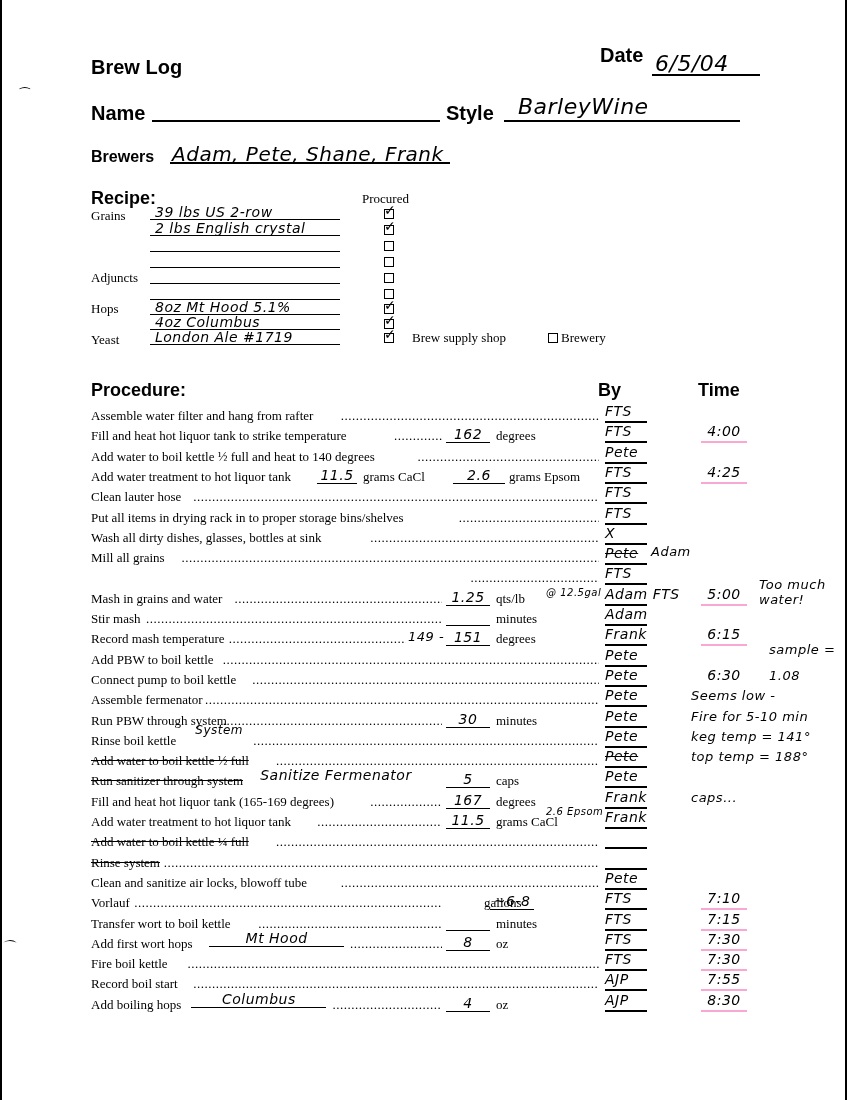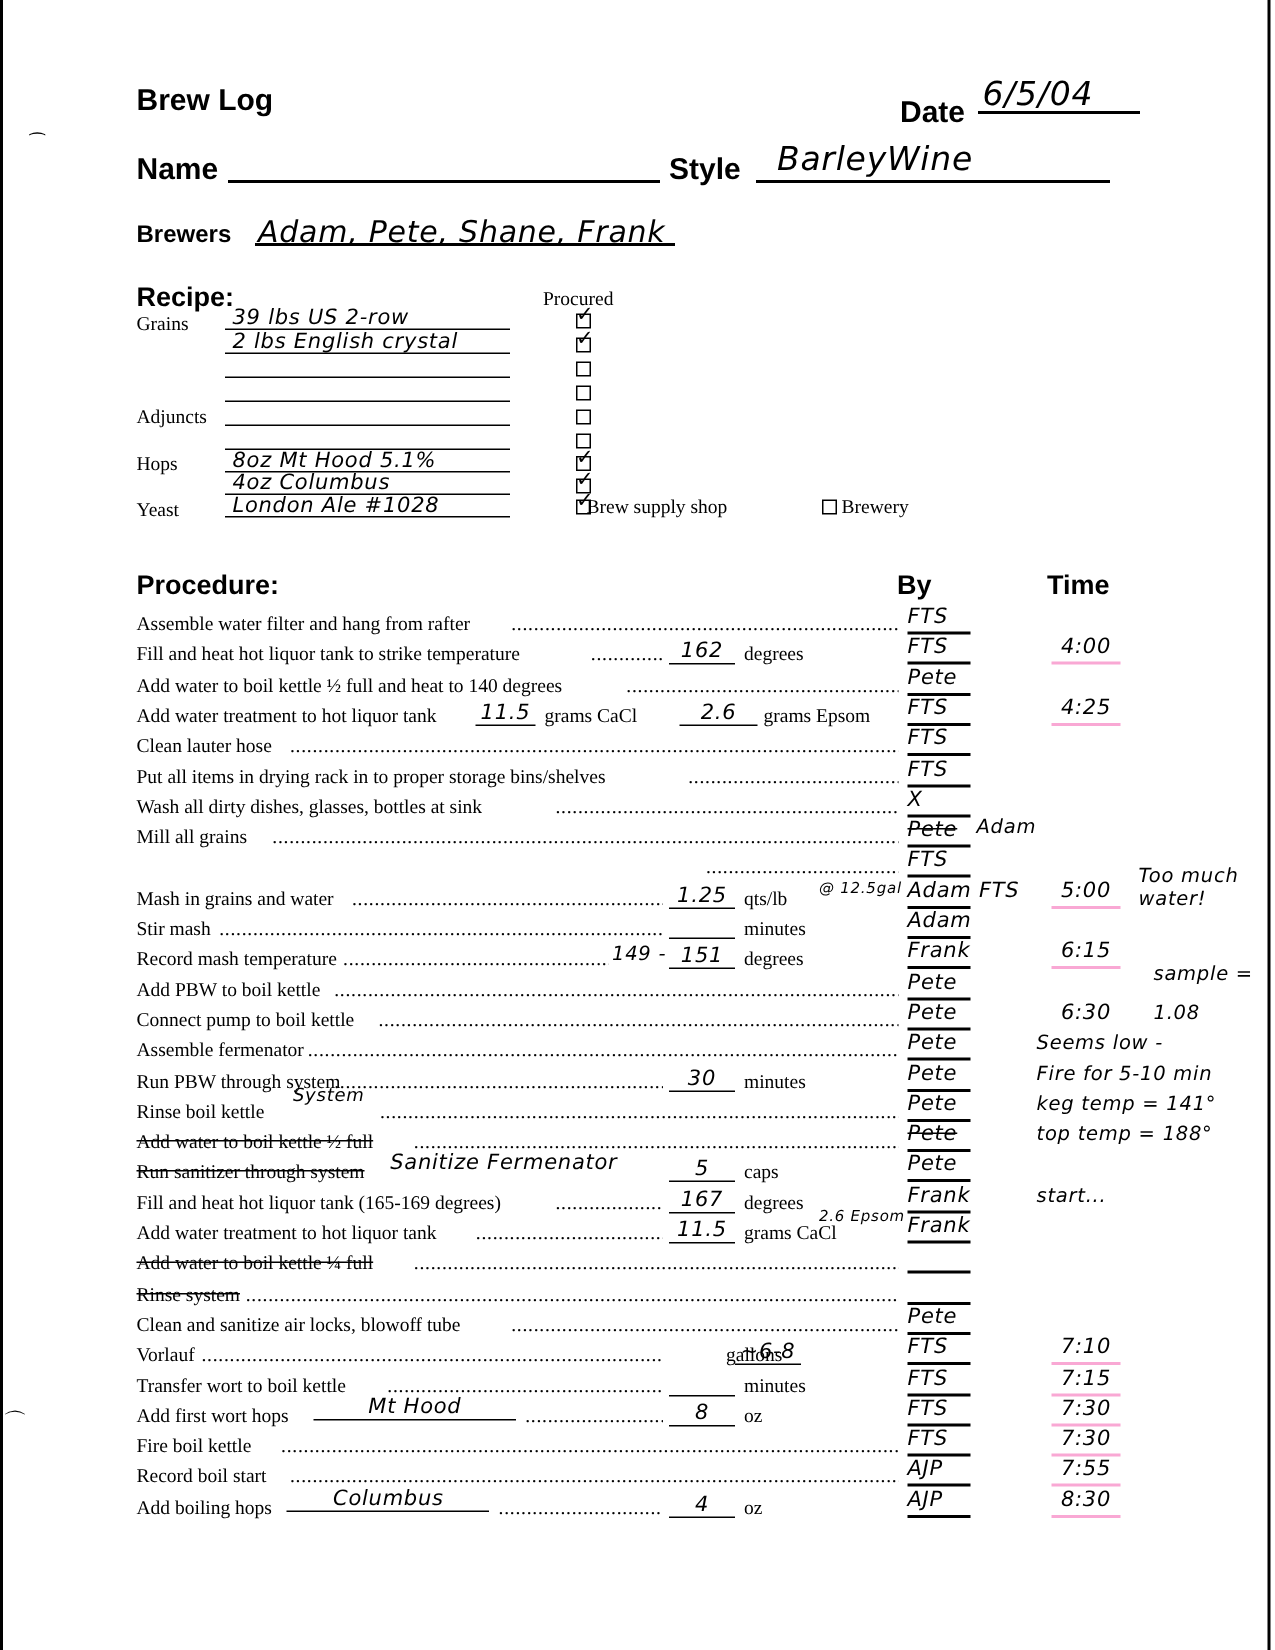--- a/index.html
+++ b/index.html
@@ -8,21 +8,21 @@
   .edge-left { position: absolute; left: 0; top: 0; width: 2px; height: 1100px; background: #000; }
   .edge-right { position: absolute; left: 845px; top: 0; width: 2px; height: 1100px; background: #000; }
   .sans { font-family: "Liberation Sans", sans-serif; font-weight: bold; }
   .serif { font-family: "Liberation Serif", serif; }
   .hand { font-family: "DejaVu Sans", sans-serif; font-style: italic; font-weight: normal; letter-spacing: 0.5px; }
   .abs { position: absolute; white-space: nowrap; }
   .rule { position: absolute; height: 0; border-bottom: 2px solid #000; }
   .rule-thin { position: absolute; height: 0; border-bottom: 1px solid #000; }
 
   .title { left: 91px; top: 56px; font-size: 20px; }
-  .date-label { left: 600px; top: 64px; font-size: 20px; }
+  .date-label { left: 600px; top: 44px; font-size: 20px; }
   .date-val { left: 655px; top: 51px; font-size: 22px; }
   .name-label { left: 91px; top: 102px; font-size: 20px; }
   .style-label { left: 446px; top: 102px; font-size: 20px; }
   .style-val { left: 518px; top: 94px; font-size: 22px; }
   .brewers-label { left: 91px; top: 148px; font-size: 16px; }
   .brewers-val { left: 172px; top: 142px; font-size: 20px; }
 
   .recipe-h { left: 91px; top: 188px; font-size: 18px; }
   .procured { left: 362px; top: 191px; font-size: 13px; }
   .rlabel { font-size: 13px; }
@@ -99,25 +99,25 @@
       <div class="rule-thin" style="left: 150px; top: 299px; width: 190px;"></div>
       <div class="abs hand rval" style="left: 155px; top: 284px;"></div>
       <div class="cb" style="left: 384px; top: 289px;"></div>
       <div class="rule-thin" style="left: 150px; top: 314px; width: 190px;"></div>
       <div class="abs hand rval" style="left: 155px; top: 299px;">8oz Mt Hood   5.1%</div>
       <div class="cb checked" style="left: 384px; top: 304px;"></div>
       <div class="rule-thin" style="left: 150px; top: 329px; width: 190px;"></div>
       <div class="abs hand rval" style="left: 155px; top: 314px;">4oz Columbus</div>
       <div class="cb checked" style="left: 384px; top: 319px;"></div>
       <div class="rule-thin" style="left: 150px; top: 344px; width: 190px;"></div>
-      <div class="abs hand rval" style="left: 155px; top: 329px;">London Ale #1028</div>
+      <div class="abs hand rval" style="left: 155px; top: 329px;">London Ale #1719</div>
     </div>
 
   <div class="cb checked" style="left:384px;top:333px;"></div>
-  <div class="abs serif src-label" style="left:391px;top:330px;">Brew supply shop</div>
+  <div class="abs serif src-label" style="left:412px;top:330px;">Brew supply shop</div>
   <div class="cb" style="left:548px;top:333px;"></div>
   <div class="abs serif src-label" style="left:561px;top:330px;">Brewery</div>
 
   <div class="abs sans proc-h">Procedure:</div>
   <div class="abs sans by-h">By</div>
   <div class="abs sans time-h">Time</div>
 
   <div id="procedure-rows">
       <div class="row" style="top: 406px;">
         <span class="step serif">Assemble water filter and hang from rafter</span>
@@ -260,21 +260,21 @@
         <span class="by hand">Pete</span>
         <span class="time hand"></span>
       </div>
       <div class="row" style="top: 792px;">
         <span class="step serif">Fill and heat hot liquor tank (165-169 degrees)</span>
         <span class="dots serif" style="left: 279.3px; width: 71.7px;">........................................................................................................................................................................................................</span>
         <span class="blank hand" style="left: 355px; width: 44px;">167</span>
         <span class="unit serif" style="left: 405px;">degrees</span>
         <span class="by hand">Frank</span>
         <span class="time hand"></span>
-        <span class="abs hand note" style="top: -2px; left: 600px;">start...</span>
+        <span class="abs hand note" style="top: -2px; left: 600px;">caps...</span>
       </div>
       <div class="row" style="top: 812px;">
         <span class="step serif">Add water treatment to hot liquor tank</span>
         <span class="dots serif" style="left: 226.2px; width: 124.8px;">........................................................................................................................................................................................................</span>
         <span class="blank hand" style="left: 355px; width: 44px;">11.5</span>
         <span class="unit serif" style="left: 405px;">grams CaCl</span>
         <span class="abs hand" style="left: 455px; top: -6px; font-size: 10px;">2.6 Epsom</span>
         <span class="by hand">Frank</span>
         <span class="time hand"></span>
       </div>

